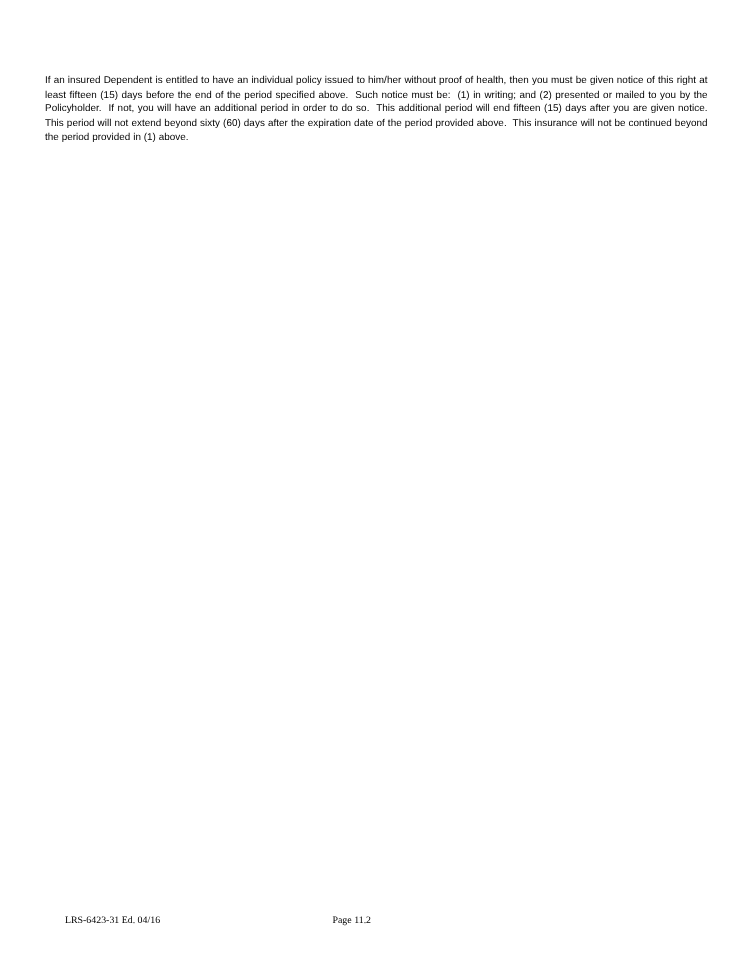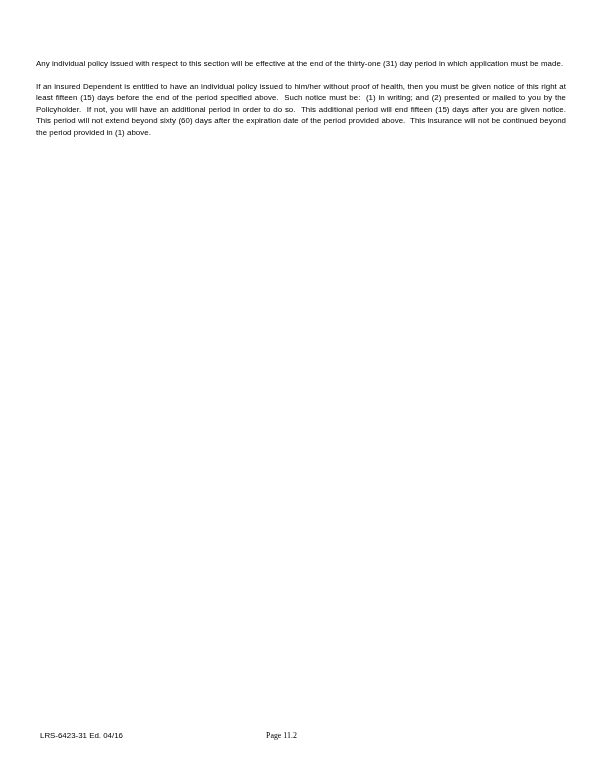--- a/index.html
+++ b/index.html
@@ -40,39 +40,39 @@
   .footer {
     position: absolute;
     left: 36px;
     top: 730px;
     width: 530px;
     font-size: 7.9px;
     line-height: 11px;
   }
   .footer-doc-id {
     position: absolute;
-    left: 4px;
+    left: 16px;
     top: 0;
     white-space: nowrap;
+    font-family: Liberation Serif, serif;
   }
   .footer-page-no {
     position: absolute;
     left: 230px;
     top: 0;
     white-space: nowrap;
     font-family: Liberation Serif, serif;
   }
 </style>
 </head>
 <body>
 
 <div class="page">
 
   <div class="content">
-    <p class="para">Any individual policy issued with respect to this section will be effective at the end of the thirty-one (31) day period in which application must be made.</p>
     <p class="para">If an insured Dependent is entitled to have an individual policy issued to him/her without proof of health, then you must be given notice of this right at least fifteen (15) days before the end of the period specified above.  Such notice must be:  (1) in writing; and (2) presented or mailed to you by the Policyholder.  If not, you will have an additional period in order to do so.  This additional period will end fifteen (15) days after you are given notice.  This period will not extend beyond sixty (60) days after the expiration date of the period provided above.  This insurance will not be continued beyond the period provided in (1) above.</p>
   </div>
 
   <div class="footer">
     <span class="footer-doc-id">LRS-6423-31 Ed. 04/16</span>
     <span class="footer-page-no">Page 11.2</span>
   </div>
 
 </div>
 

